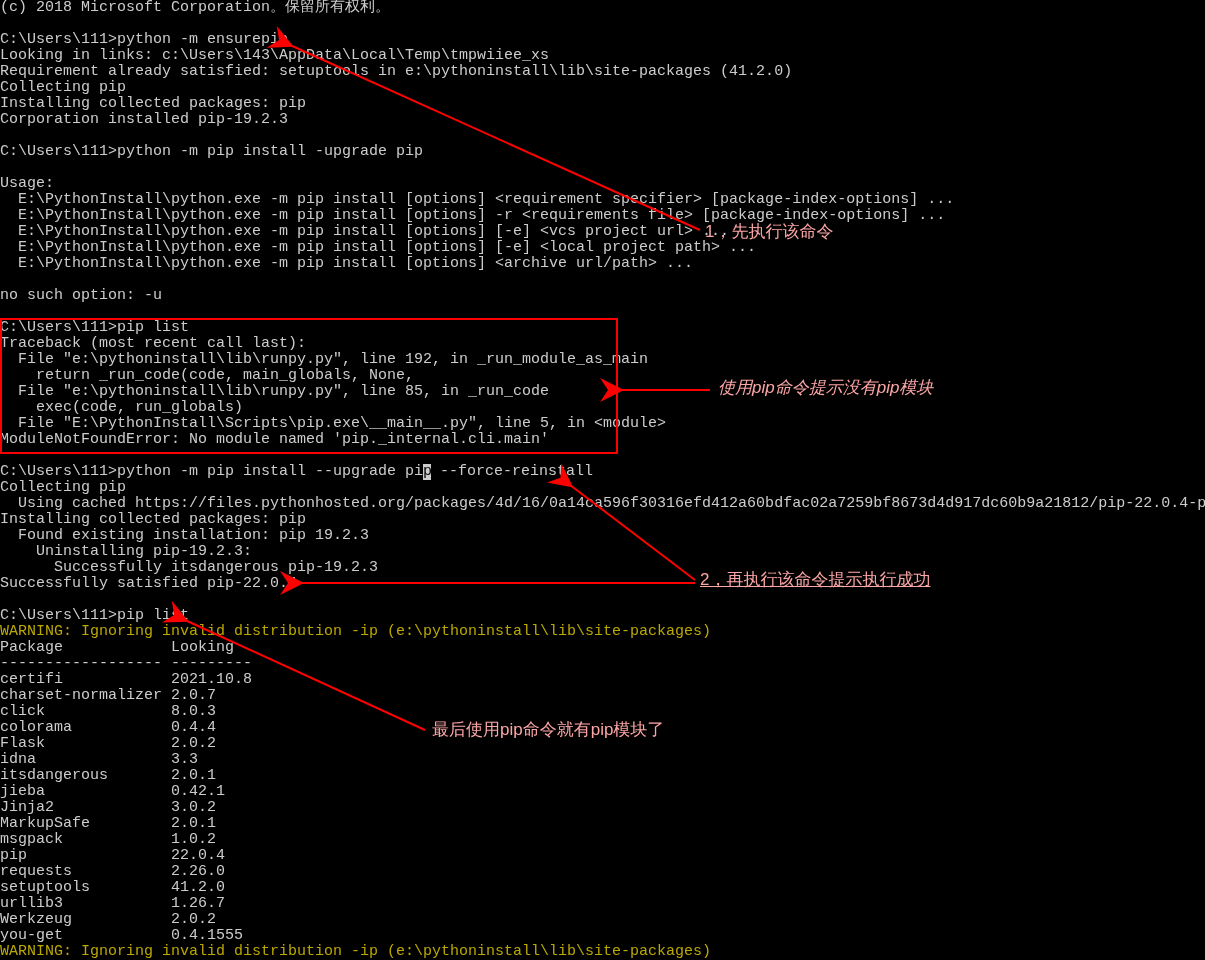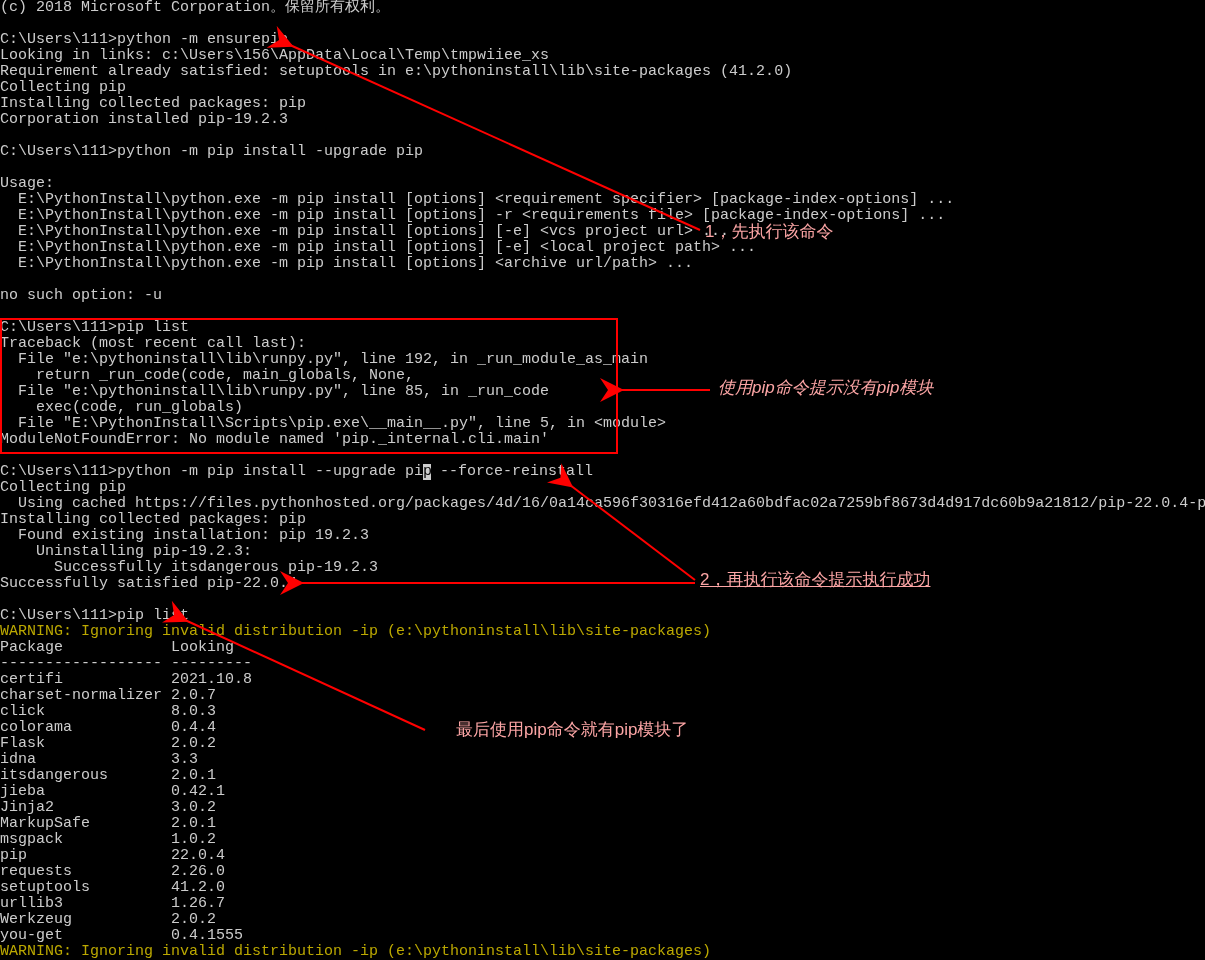--- a/index.html
+++ b/index.html
@@ -47,21 +47,21 @@
     background: #ccc;
     color: #000;
   }
 </style>
 </head>
 <body>
 
 <div class="term"><span>(c) 2018 Microsoft Corporation。保留所有权利。</span>
 <span></span>
 <span>C:\Users\111&gt;python -m ensurepip</span>
-<span>Looking in links: c:\Users\156\AppData\Local\Temp\tmpwiiee_xs</span>
+<span>Looking in links: c:\Users\143\AppData\Local\Temp\tmpwiiee_xs</span>
 <span>Requirement already satisfied: setuptools in e:\pythoninstall\lib\site-packages (41.2.0)</span>
 <span>Collecting pip</span>
 <span>Installing collected packages: pip</span>
 <span>Corporation installed pip-19.2.3</span>
 <span></span>
 <span>C:\Users\111&gt;python -m pip install -upgrade pip</span>
 <span></span>
 <span>Usage:</span>
 <span>  E:\PythonInstall\python.exe -m pip install [options] &lt;requirement specifier&gt; [package-index-options] ...</span>
 <span>  E:\PythonInstall\python.exe -m pip install [options] -r &lt;requirements file&gt; [package-index-options] ...</span>
@@ -129,13 +129,13 @@
   <line x1="695" y1="580" x2="570" y2="485" stroke="#ff0000" stroke-width="2" marker-end="url(#ah)"></line>
 
   <line x1="695" y1="583" x2="300" y2="583" stroke="#ff0000" stroke-width="2" marker-end="url(#ah)"></line>
 
   <line x1="425" y1="730" x2="185" y2="620" stroke="#ff0000" stroke-width="2" marker-end="url(#ah)"></line>
 </svg>
 
 <div class="annot" style="left:705px; top:224px;">1，先执行该命令</div>
 <div class="annot" style="left:718px; top:380px;font-style:italic;">使用pip命令提示没有pip模块</div>
 <div class="annot" style="left:700px; top:572px;text-decoration:underline;">2，再执行该命令提示执行成功</div>
-<div class="annot" style="left:432px; top:722px;margin-left:24px;">最后使用pip命令就有pip模块了</div>
+<div class="annot" style="left:432px; top:722px;">最后使用pip命令就有pip模块了</div>
 
 </body></html>

